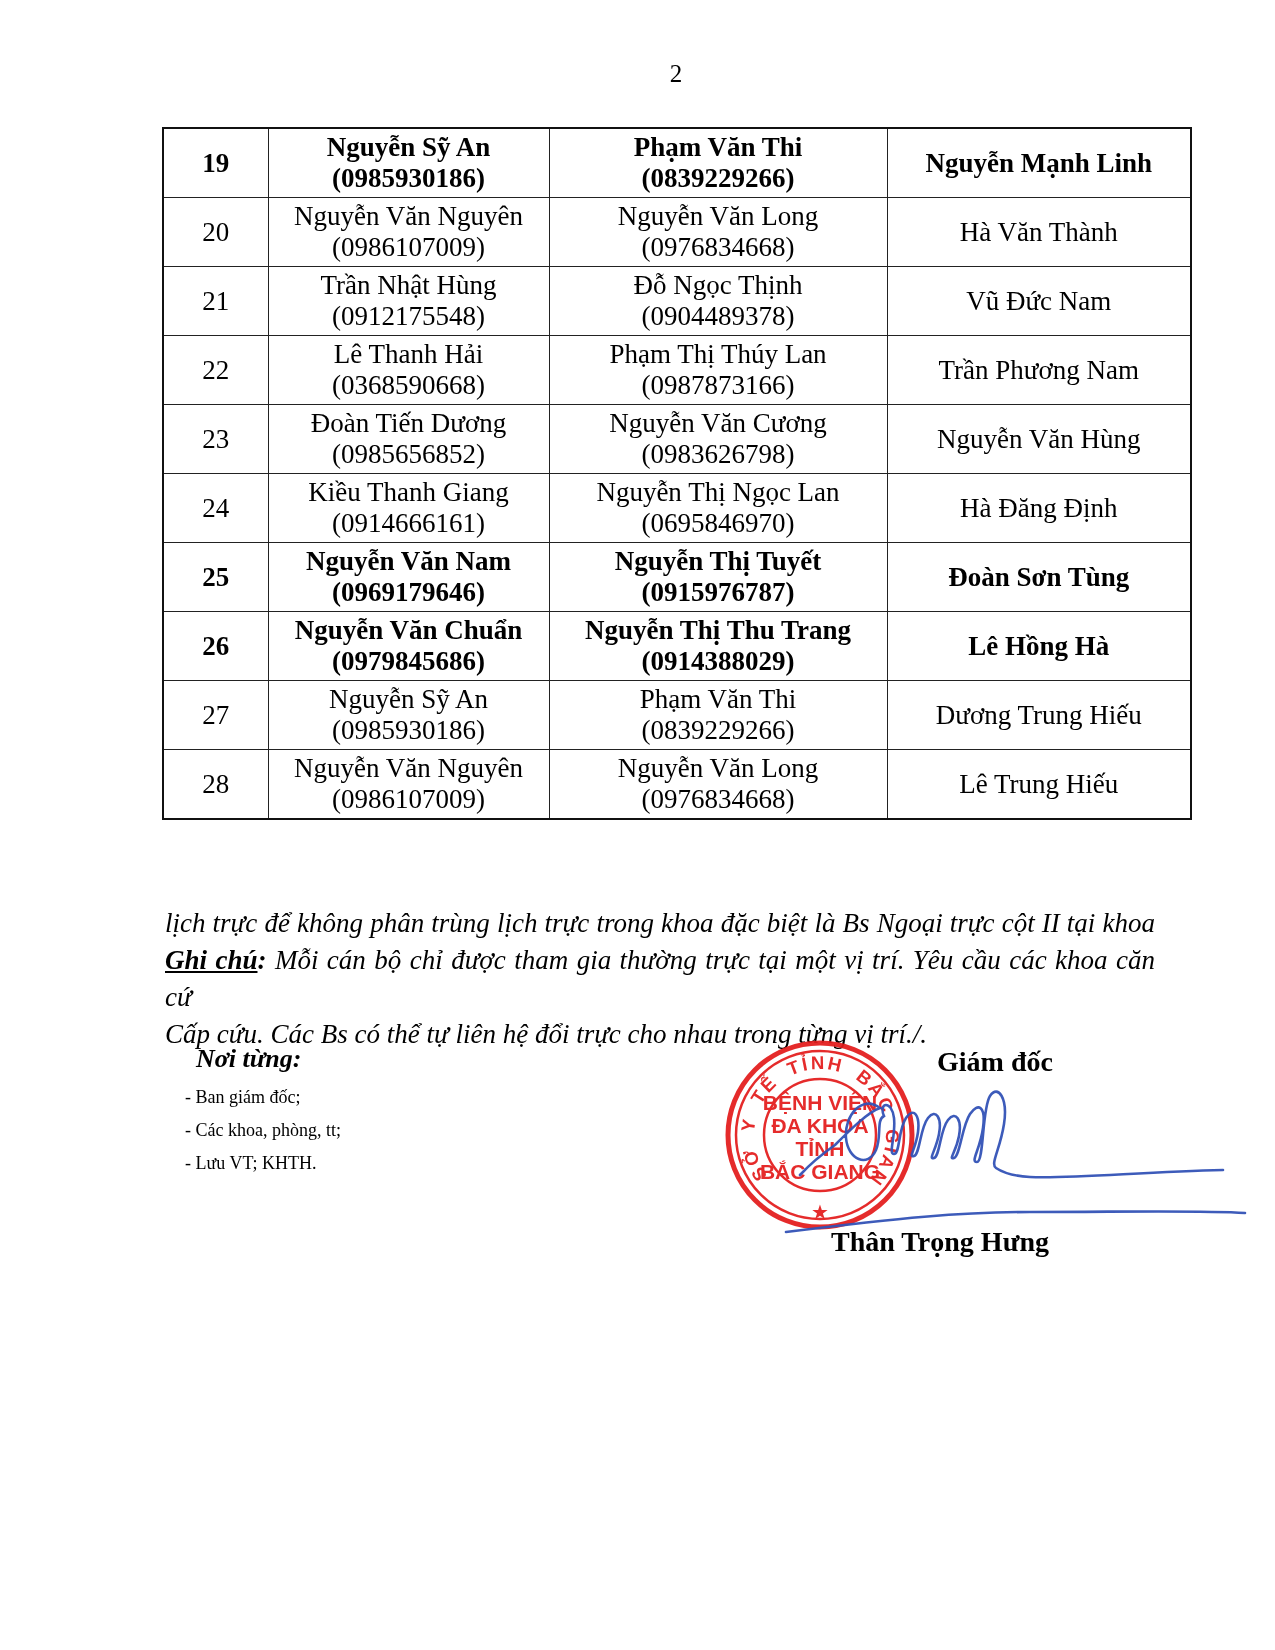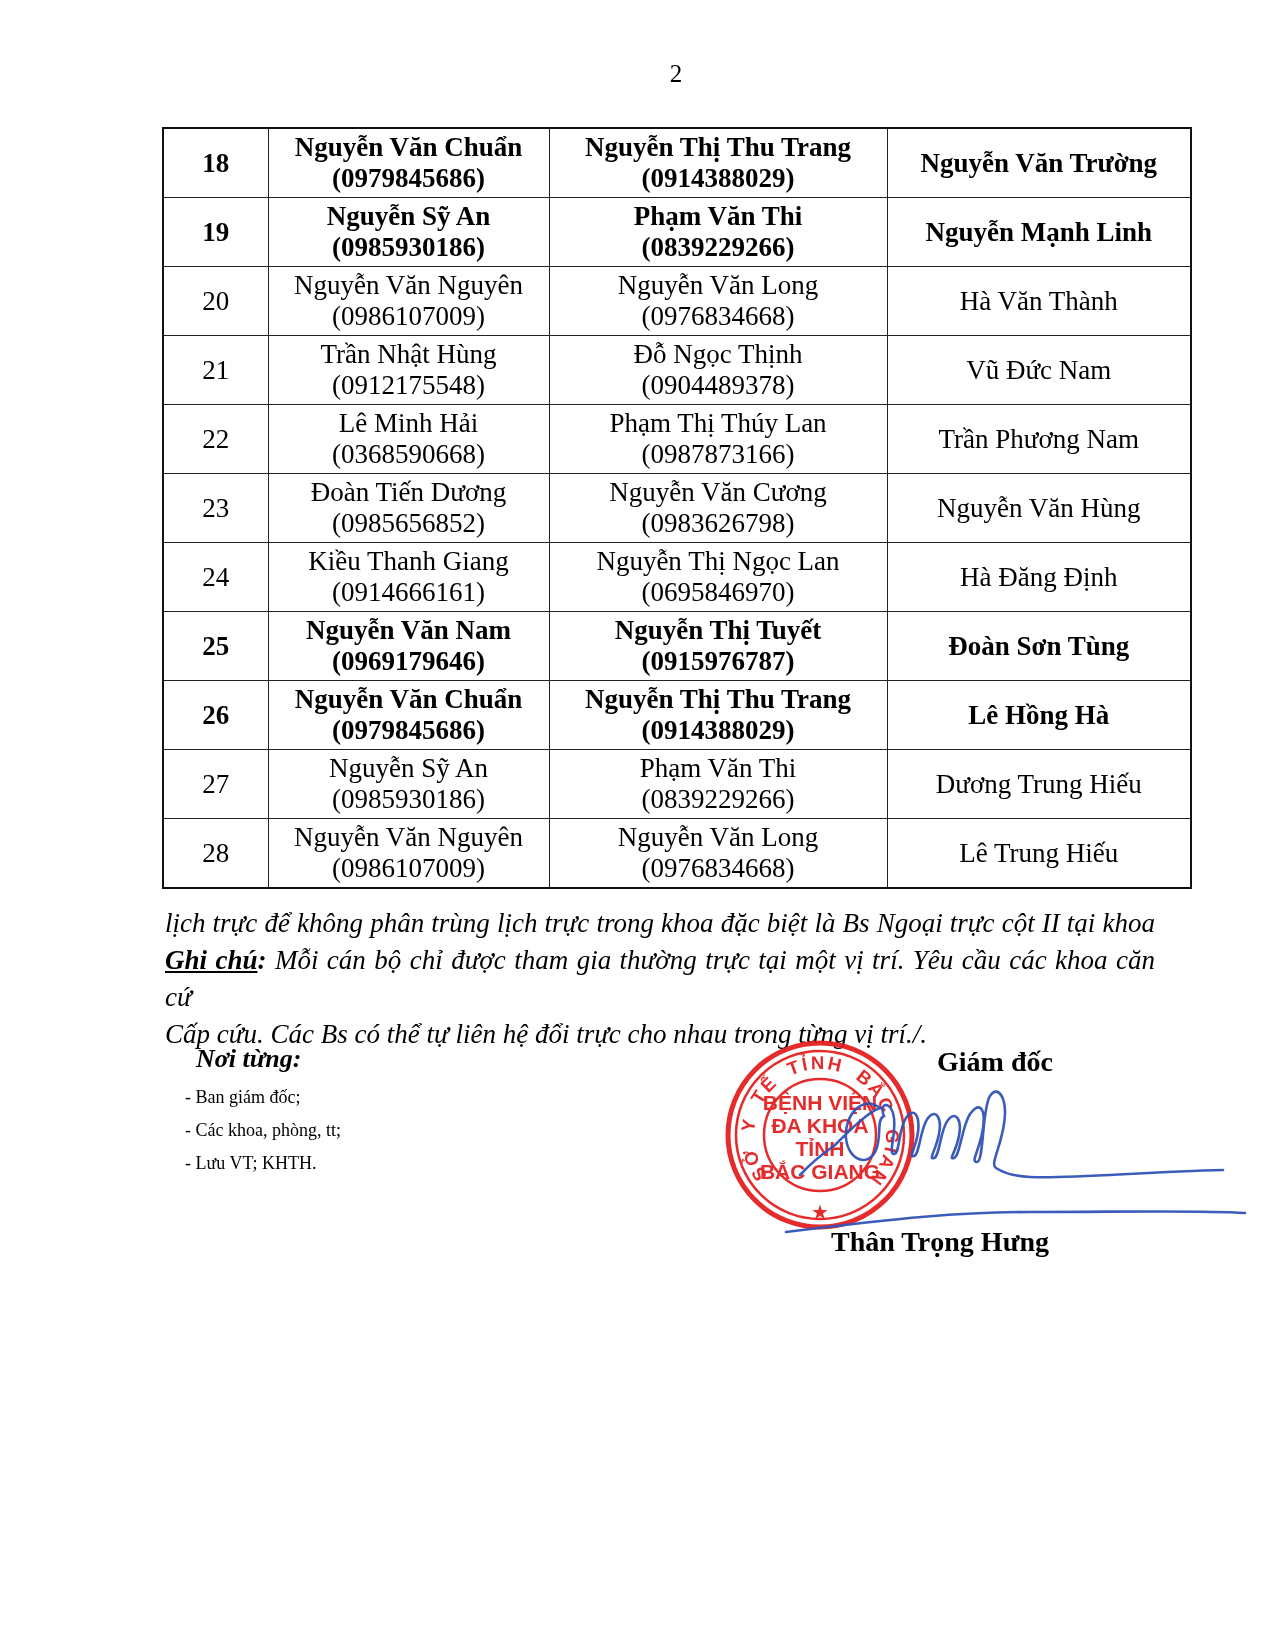--- a/index.html
+++ b/index.html
@@ -58,32 +58,20 @@
 
   <table class="duty">
     <colgroup>
         <col style="width:105px">
         <col style="width:281px">
         <col style="width:338px">
         <col style="width:304px">
       </colgroup>
     <tbody>
       <tr class="bold">
-        <td>18</td>
-        <td>
-            <div class="cell-name">Nguyễn Văn Chuẩn</div>
-            <div class="cell-phone">(0979845686)</div>
-          </td>
-        <td>
-            <div class="cell-name">Nguyễn Thị Thu Trang</div>
-            <div class="cell-phone">(0914388029)</div>
-          </td>
-        <td>Nguyễn Văn Trường</td>
-      </tr>
-      <tr class="bold">
         <td>19</td>
         <td>
             <div class="cell-name">Nguyễn Sỹ An</div>
             <div class="cell-phone">(0985930186)</div>
           </td>
         <td>
             <div class="cell-name">Phạm Văn Thi</div>
             <div class="cell-phone">(0839229266)</div>
           </td>
         <td>Nguyễn Mạnh Linh</td>
@@ -108,21 +96,21 @@
           </td>
         <td>
             <div class="cell-name">Đỗ Ngọc Thịnh</div>
             <div class="cell-phone">(0904489378)</div>
           </td>
         <td>Vũ Đức Nam</td>
       </tr>
       <tr>
         <td>22</td>
         <td>
-            <div class="cell-name">Lê Minh Hải</div>
+            <div class="cell-name">Lê Thanh Hải</div>
             <div class="cell-phone">(0368590668)</div>
           </td>
         <td>
             <div class="cell-name">Phạm Thị Thúy Lan</div>
             <div class="cell-phone">(0987873166)</div>
           </td>
         <td>Trần Phương Nam</td>
       </tr>
       <tr>
         <td>23</td>

